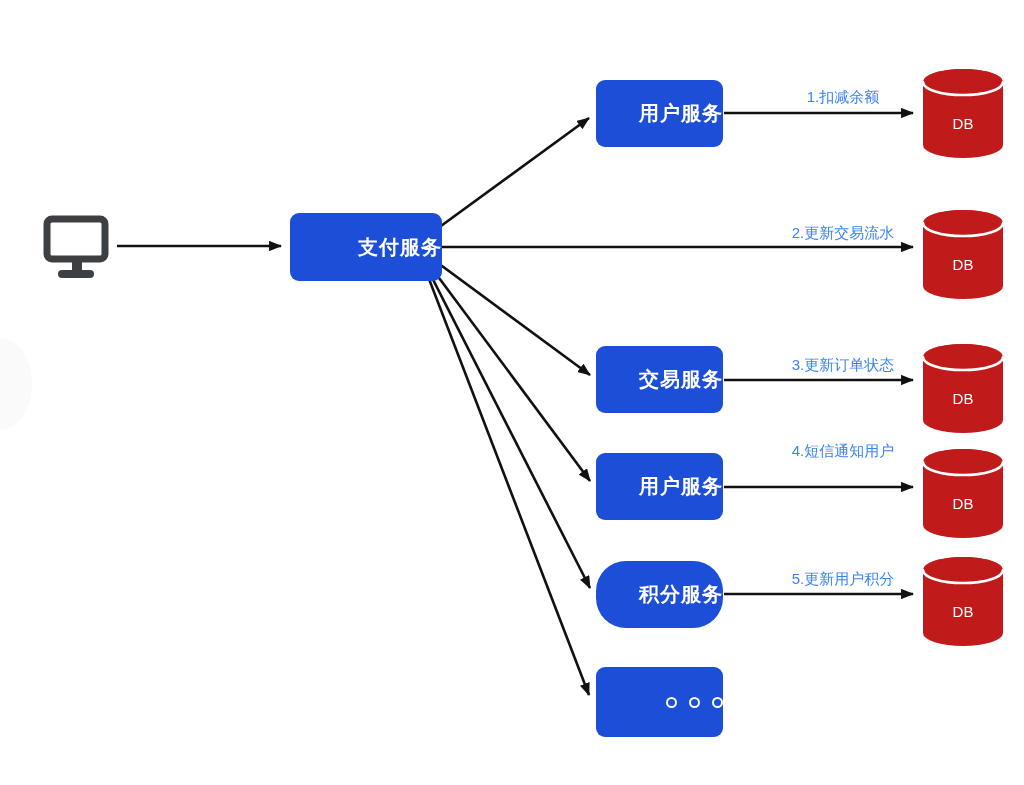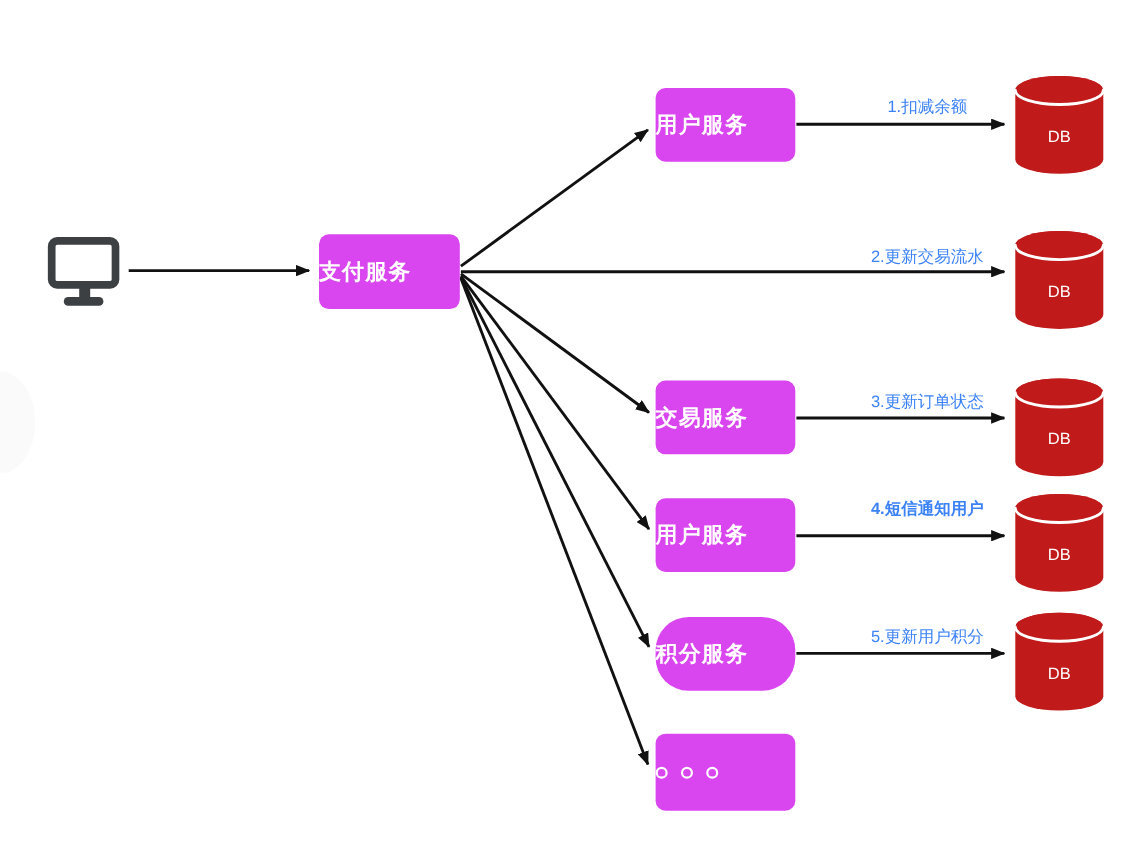--- a/index.html
+++ b/index.html
@@ -16,31 +16,31 @@
   }
   
   #arrows {
     position: absolute; left: 0; top: 0;
     width: 1024px; height: 785px;
     pointer-events: none;
   }
   
   .node-box {
     position: absolute;
-    background: #d946ef;
+    background: #1d4ed8;
     border-radius: 9px;
     display: flex;
     align-items: center;
-    justify-content: flex-start;
+    justify-content: flex-end;
     color: #ffffff;
     font-weight: bold;
     font-size: 20px;
     letter-spacing: 1px;
   }
-  .payment-box { left: 290px; top: 213px; width: 128px; height: 68px; }
+  .payment-box { left: 290px; top: 213px; width: 152px; height: 68px; }
   .svc { left: 596px; width: 127px; height: 67px; }
   .svc-user   { top: 80px;  }
   .svc-trade  { top: 346px; }
   .svc-notify { top: 453px; }
   .svc-points { top: 561px; border-radius: 30px; }
   .svc-more   { top: 667px; height: 70px; }
   
   .dots { display: flex; gap: 12px; align-items: center; }
   .dot {
     width: 7px; height: 7px;
@@ -72,21 +72,21 @@
     position: absolute;
     left: 768px; width: 150px; height: 20px;
     text-align: center;
     font-size: 15px;
     color: #3b82f6;
     white-space: nowrap;
   }
   .edge-label-1 { top: 88px;  }
   .edge-label-2 { top: 224px; }
   .edge-label-3 { top: 356px; }
-  .edge-label-4 { top: 453px; font-weight: bold; }
+  .edge-label-4 { top: 442px; }
   .edge-label-5 { top: 570px; }
   
   .bg-artifact {
     position: absolute;
     left: -30px; top: 338px;
     width: 62px; height: 92px;
     border-radius: 50%;
     background: #fafafa;
   }
 </style>

